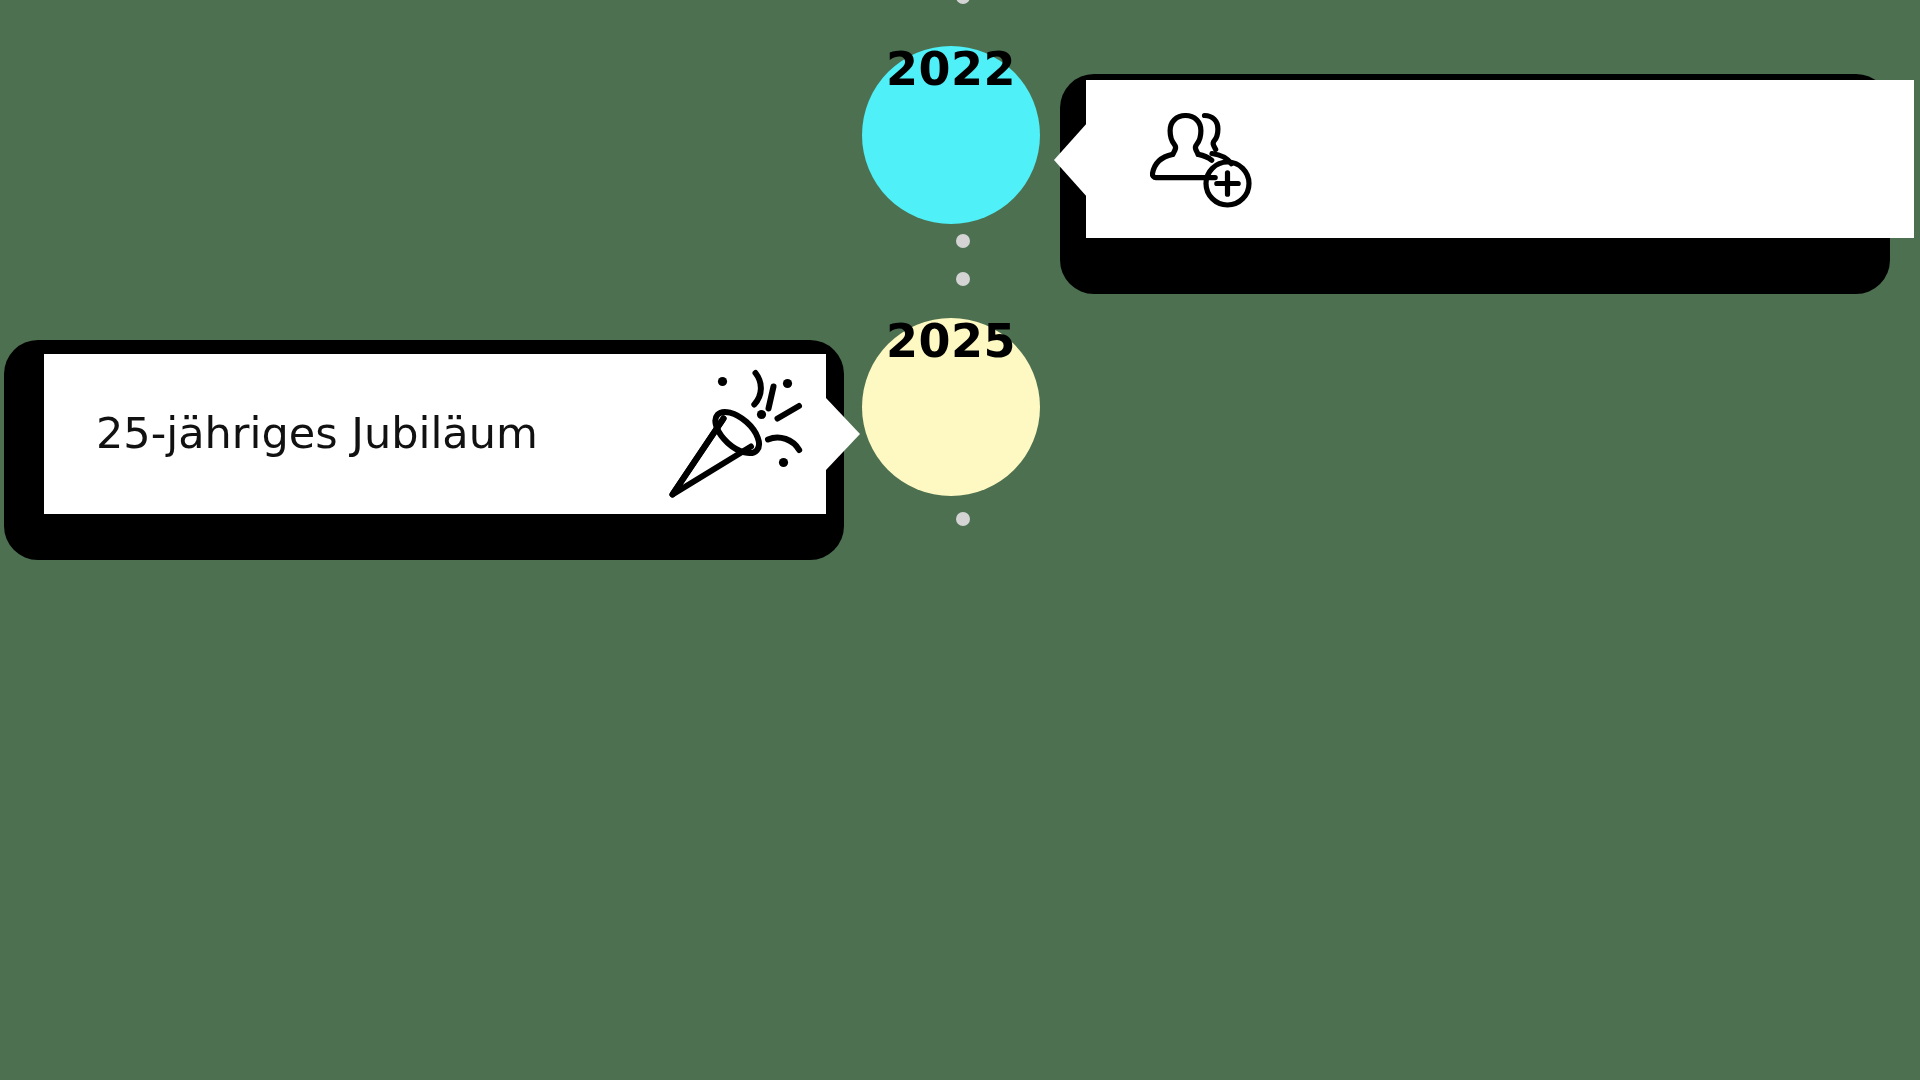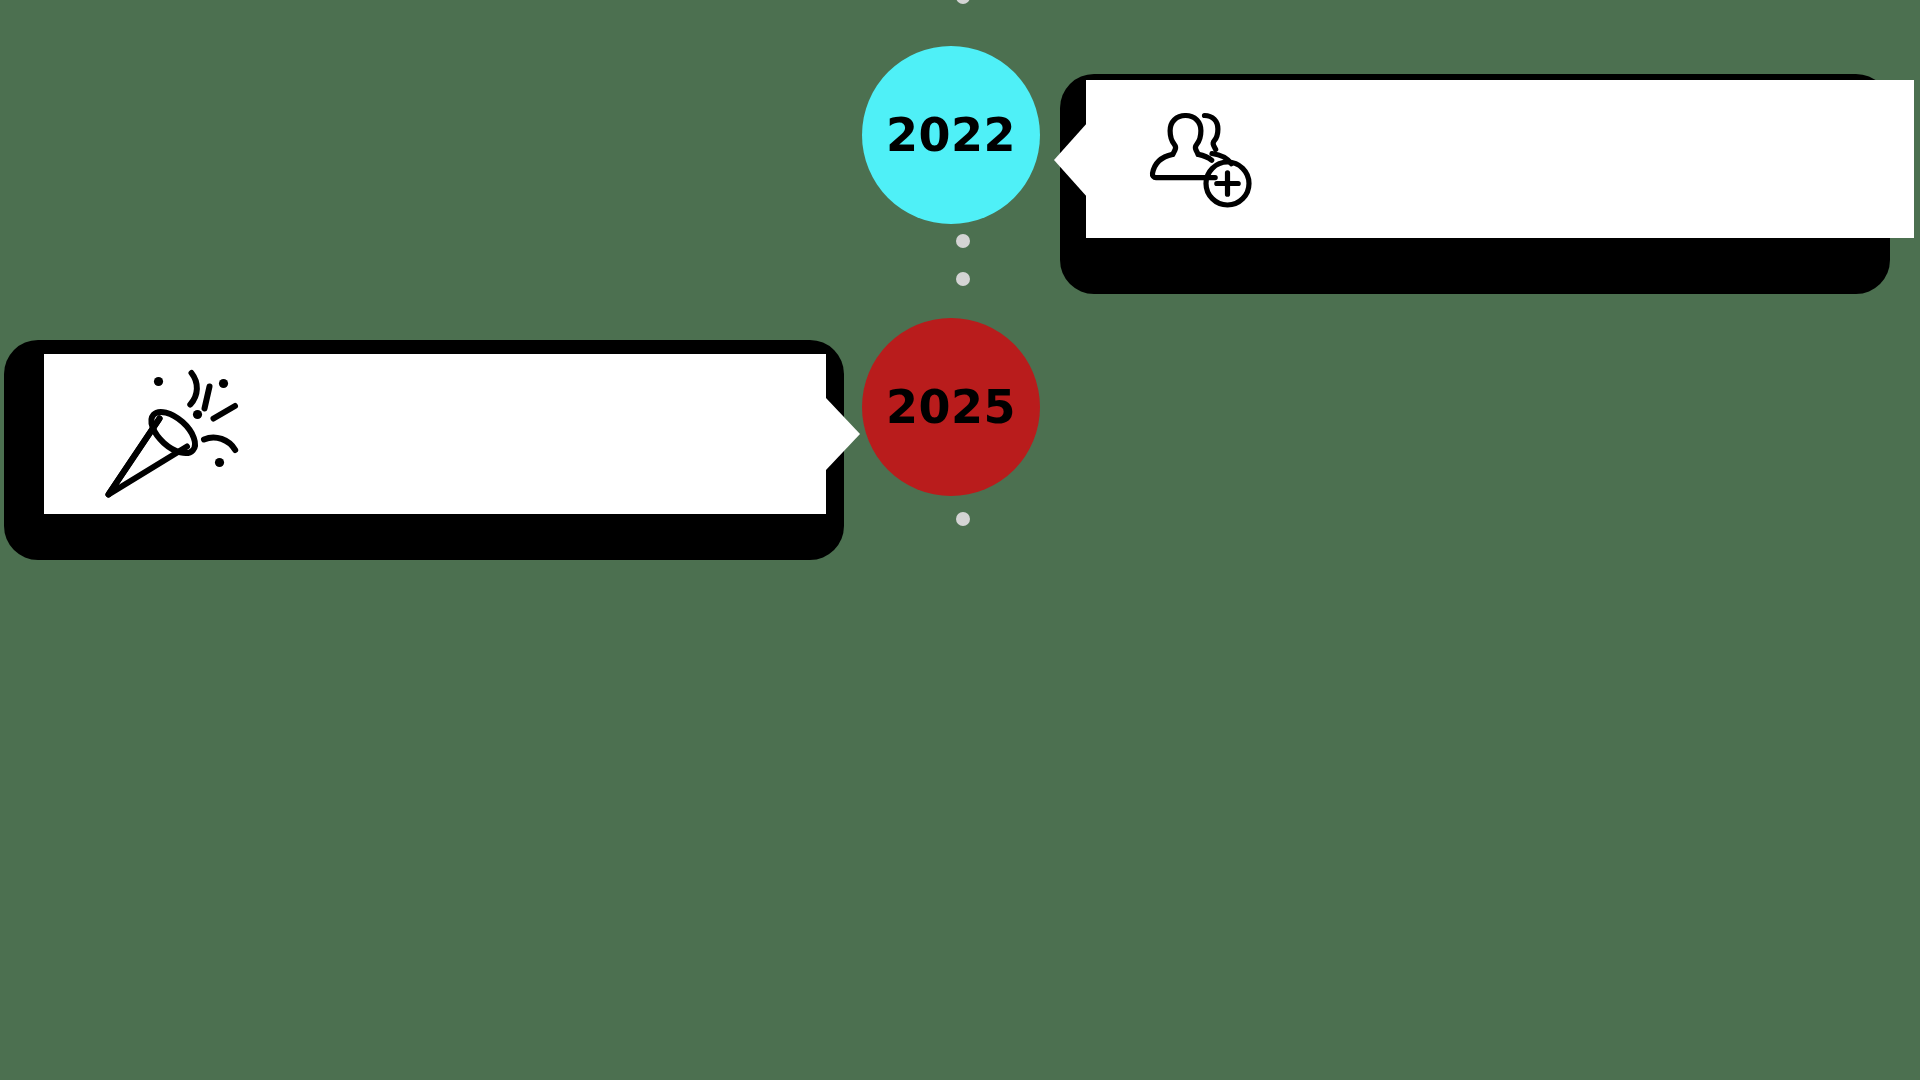--- a/index.html
+++ b/index.html
@@ -35,21 +35,21 @@
     height: 14px;
     border-radius: 50%;
     background: #d4d4d4;
   }
 
   
   .year-node {
     position: absolute;
     border-radius: 50%;
     display: flex;
-    align-items: center;
+    align-items: flex-start;
     justify-content: center;
     z-index: 6;
   }
   .year-node .year-label {
     font-family: "DejaVu Sans", sans-serif;
     font-weight: 700;
     font-size: 46px;
     color: #000000;
     letter-spacing: 0.5px;
     line-height: 1;
@@ -177,20 +177,21 @@
           <path d="M81.5 67.8v21.4M70.8 78.5h21.4"></path>
         </svg>
       </span>
     </div>
   </div>
 
   <div class="event-card" id="card-2025">
     <div class="card-shadow"></div>
     <div class="card-notch"></div>
     <div class="card-body">
+      <span class="card-text">25-jähriges Jubiläum</span>
       <span class="card-icon">
         <svg width="150" height="146" viewBox="0 0 150 146" fill="none" stroke="#000000" stroke-width="6" stroke-linecap="round" stroke-linejoin="round">
 
           <path d="M63.5 57.5 12.5 133.5 91 85.5"></path>
 
           <ellipse cx="77.2" cy="71.5" rx="14" ry="26.5" transform="rotate(-48 77.2 71.5)"></ellipse>
 
           <path d="M63.5 57.5 12.5 133.5"></path>
 
           <path d="M95.5 12c7.5 9.5 7.2 22.5-1.2 31.5"></path>
@@ -205,17 +206,17 @@
           <circle cx="123.5" cy="101.5" r="4.6" fill="#000000" stroke="none"></circle>
         </svg>
       </span>
     </div>
   </div>
 
   <div class="year-node" id="node-2022" style="background: rgb(79, 240, 247);">
     <span class="year-label">2022</span>
   </div>
 
-  <div class="year-node" id="node-2025" style="background: #b91c1c;">
+  <div class="year-node" id="node-2025" style="background: #fef9c3;">
     <span class="year-label">2025</span>
   </div>
 
 </div>
 
 </body></html>

